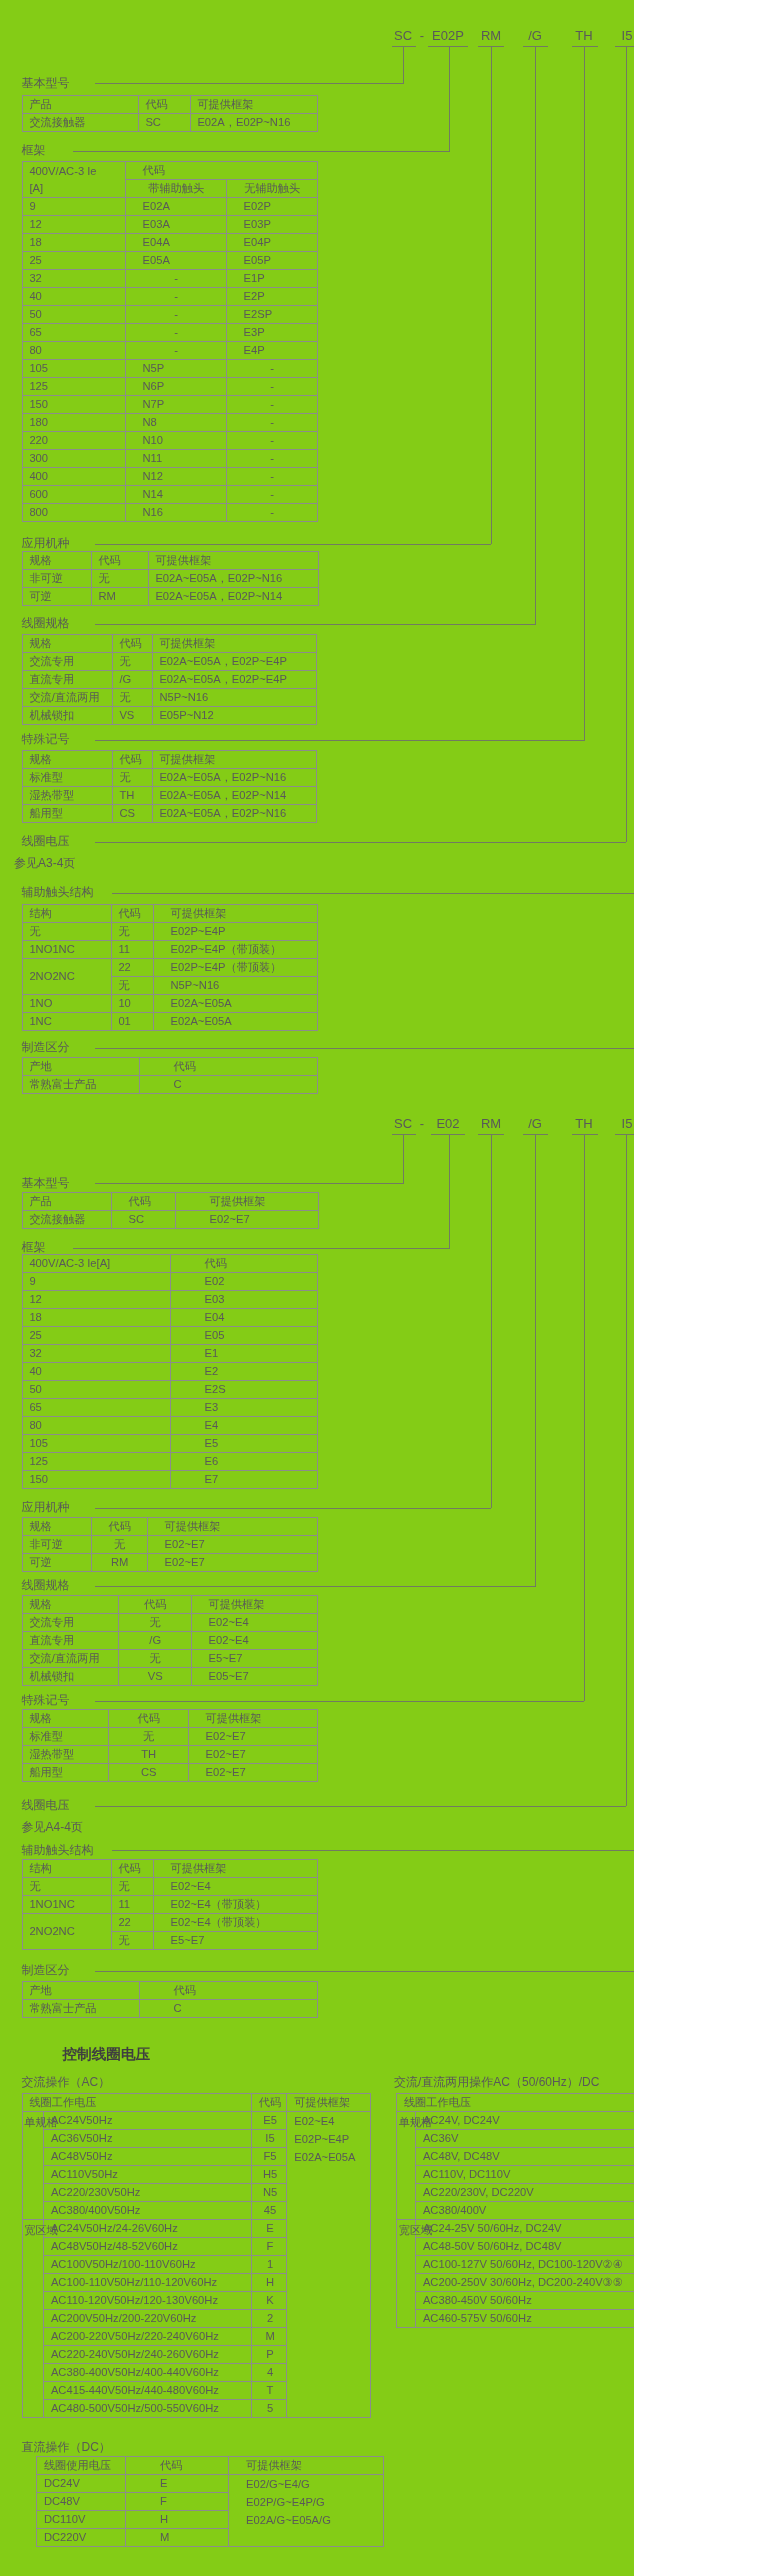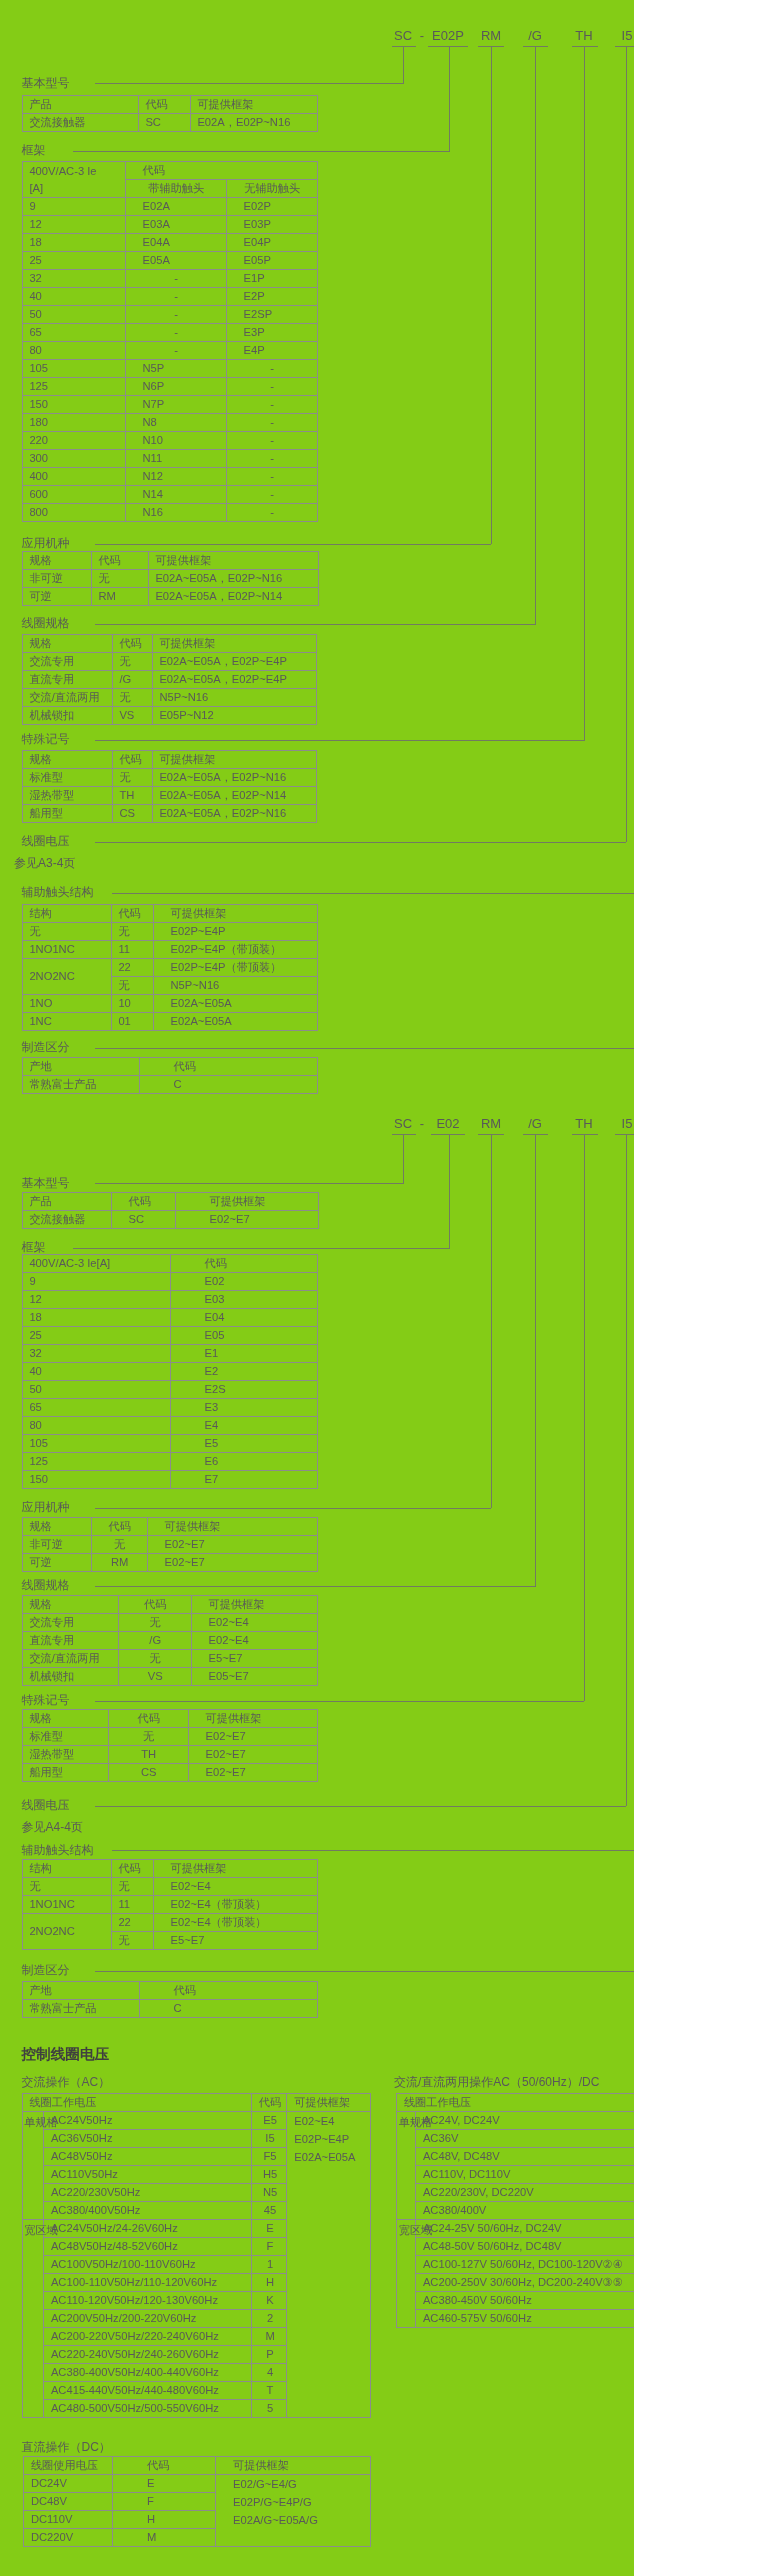--- a/index.html
+++ b/index.html
@@ -2,21 +2,21 @@
 <html style="font-size:13.8px"><head>
 <meta charset="utf-8">
 <style>
   html,body{margin:0;padding:0;background:#fff;}
   .page{position:relative;width:634px;height:2576px;background:#84cc16;
         font-family:Liberation Sans, sans-serif;color:#595959;overflow:hidden;}
   .overlay{position:absolute;left:0;top:0;pointer-events:none;}
   .seg{position:absolute;transform:translateX(-50%);font-size:13px;color:#595959;white-space:nowrap;}
   .sec-title{position:absolute;font-size:12px;color:#595959;white-space:nowrap;line-height:13.8px;}
   .note-line{position:absolute;font-size:12px;color:#595959;white-space:nowrap;}
-  .big-heading{position:absolute;font-size:14.6px;font-weight:bold;color:#3f3f3f;white-space:nowrap;}
+  .big-heading{position:absolute;font-size:14.6px;font-weight:bold;color:#3f3f3f;white-space:nowrap;margin-left:41px;}
   .tbl{position:absolute;border-collapse:collapse;table-layout:fixed;font-size:11.2px;color:#595959;}
   .tbl td{border:0.9px solid #8c8c8c;height:17px;padding:0 2.6px 0 6.9px;white-space:nowrap;vertical-align:middle;line-height:17px;}
   .tbl .c{text-align:center;padding-left:4px;}
   .tbl .p20{padding-left:17px;}
   .tbl .p40{padding-left:34px;}
   .tbl .pre{white-space:pre-line;line-height:16.4px;}
   .tbl .frames{white-space:pre-line;vertical-align:top;line-height:18px;}
   .tbl .vlab{padding:0.9px 1.7px;text-align:center;vertical-align:top;word-break:break-all;line-height:18px;}
   .notes{position:absolute;font-size:11.2px;line-height:19px;color:#595959;white-space:nowrap;}
 </style>
@@ -785,21 +785,21 @@
           <td>4</td>
         </tr>
         <tr>
           <td>AC460-575V 50/60Hz</td>
           <td>5</td>
         </tr>
       </tbody>
   </table>
 
   <div class="note-line" style="left:21.5px;top:2439px">直流操作（DC）</div>
-  <table class="tbl" style="left:23px;top:2456px;width:347px">
+  <table class="tbl" style="left:36px;top:2456px;width:347px">
     <colgroup>
         <col style="width:89px">
         <col style="width:103px">
         <col style="width:155px">
       </colgroup>
     <tbody>
         <tr>
           <td>线圈使用电压</td>
           <td class="p40">代码</td>
           <td class="p20">可提供框架</td>

